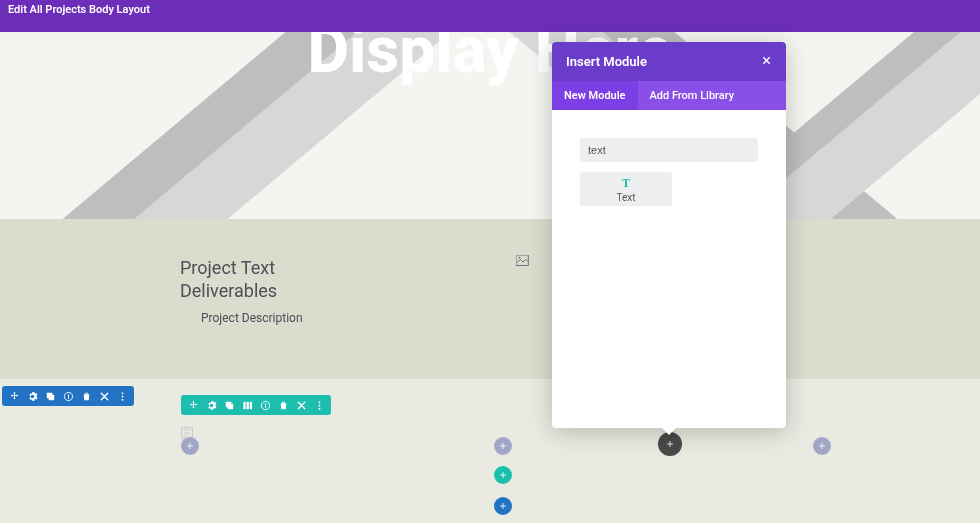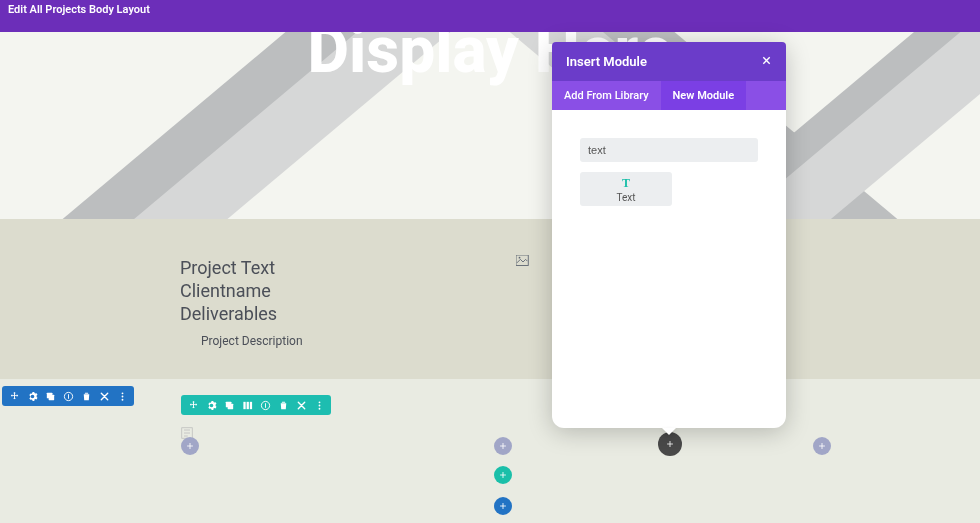--- a/index.html
+++ b/index.html
@@ -142,21 +142,21 @@
   }
 
   
   .modal {
     position: absolute;
     top: 42px;
     left: 552px;
     width: 234px;
     height: 386px;
     background: #fff;
-    border-radius: 12px;
+    border-radius: 4px;
     box-shadow: 0 4px 24px rgba(0,0,0,.22);
     z-index: 100;
     display: flex;
     flex-direction: column;
   }
   .modal-header {
     background: #6b3cc9;
     color: #fff;
     padding: 12px 14px;
     font-size: 13px;
@@ -246,21 +246,20 @@
   <div class="stripe" style="transform: rotate(40deg); top:10px; left:-40px;"></div>
   <div class="stripe light" style="transform: rotate(40deg); top:70px; left:-40px;"></div>
   <div class="stripe" style="transform: rotate(-40deg); top:-50px; left:300px;"></div>
   <div class="stripe light" style="transform: rotate(-40deg); top:140px; left:120px;"></div>
   <div class="hero-title">Display Here</div>
 </div>
 
 <div class="content-band">
   <div class="project-meta">
     <div class="line">Project Text</div>
-    <div class="line">Clientname</div>
     <div class="line">Deliverables</div>
     <div class="desc">Project Description</div>
   </div>
 </div>
 
 <div class="broken-img">
   <svg viewBox="0 0 16 16">
       <rect x="0" y="0" width="14" height="12" fill="none" stroke="#5c6470" stroke-width="1"></rect>
       <path d="M1 9 L5 5 L8 8 L11 5 L13 7" fill="none" stroke="#5c6470" stroke-width="1"></path>
       <circle cx="4" cy="3" r="1" fill="#5c6470"></circle>
@@ -408,22 +407,22 @@
 <div class="modal">
   <div class="modal-header">
     <span>Insert Module</span>
     <span class="modal-close">
       <svg width="11" height="11" viewBox="0 0 24 24" fill="none" stroke="currentColor" stroke-width="3">
           <path d="M5 5l14 14M19 5L5 19"></path>
         </svg>
     </span>
   </div>
   <div class="modal-tabs">
+    <div class="modal-tab active">New Module</div>
     <div class="modal-tab">Add From Library</div>
-    <div class="modal-tab active">New Module</div>
   </div>
   <div class="modal-body">
     <input class="search-field" value="text" style="">
     <div class="module-card">
       <span class="m-icon">T</span>
       <span class="m-label">Text</span>
     </div>
   </div>
   <div class="modal-pointer"></div>
 </div>

